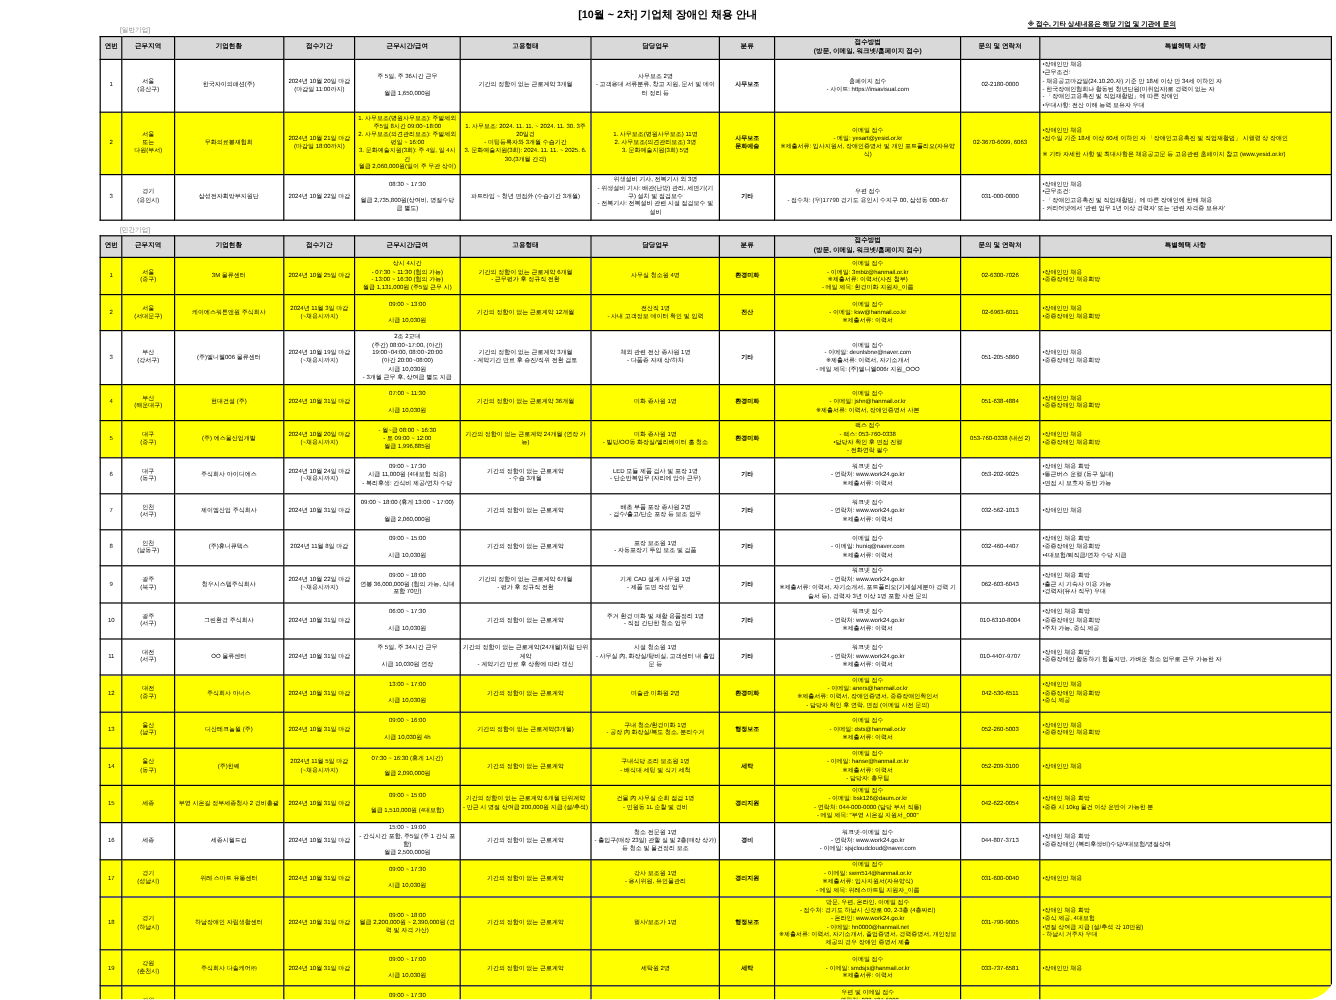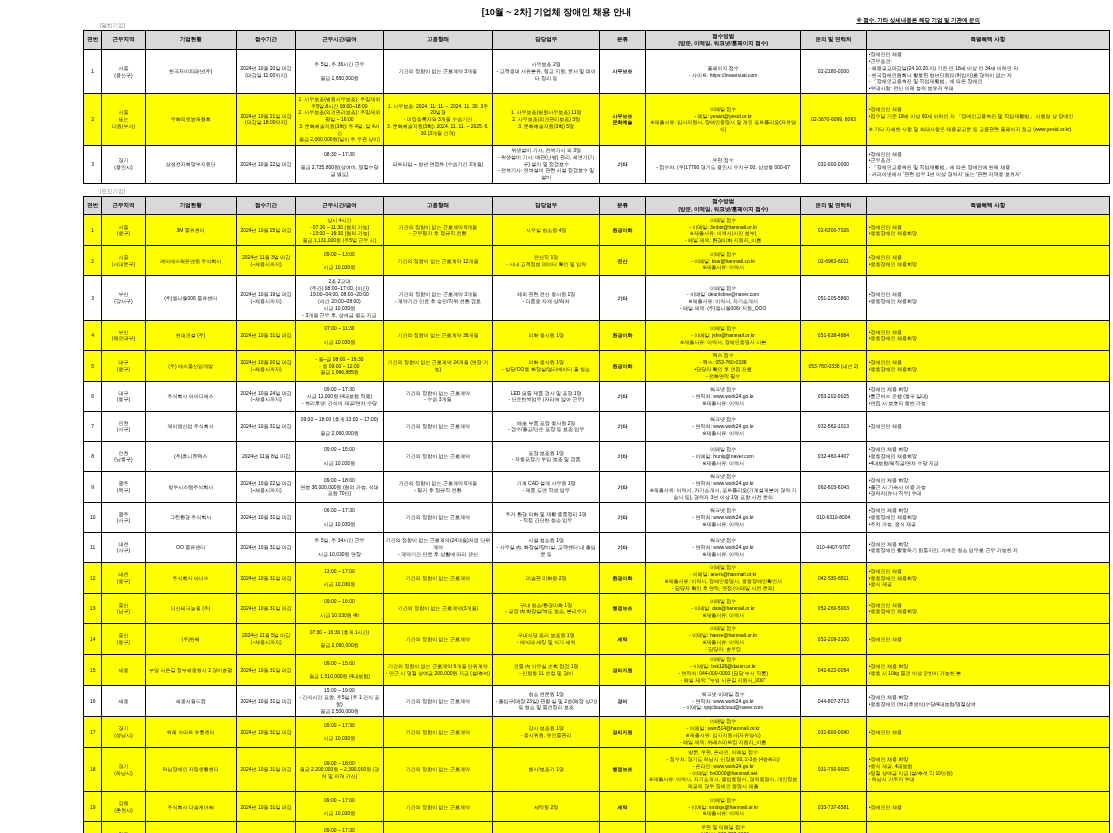--- a/index.html
+++ b/index.html
@@ -1,17 +1,17 @@
 <!DOCTYPE html>
 <html><head>
 <meta charset="utf-8">
 <style>
   html,body{margin:0;padding:0;background:#ffffff;}
   .page{position:relative;width:1113px;height:833px;background:#fff;overflow:hidden;
-        font-family:"Liberation Sans","DejaVu Sans",sans-serif;color:#000;}
+        font-family:"Liberation Sans","DejaVu Sans",sans-serif;color:#000;border-radius:25px;}
   .title{position:absolute;top:6px;left:0;width:100%;text-align:center;
          font-size:9px;font-weight:bold;letter-spacing:0px;}
   .top-note{position:absolute;top:17px;right:133px;font-size:5.5px;font-weight:bold;
             text-decoration:underline;}
   .sec-label{font-size:5.5px;color:#888;margin:2px 0 1px 17px;}
   .sheet{position:absolute;top:20px;left:83px;width:1027px;}
   table{border-collapse:collapse;table-layout:fixed;width:1027px;margin-bottom:4px;}
   th,td{border:1px solid #000;font-size:5px;line-height:1.35;padding:1.5px 2px;
         vertical-align:middle;text-align:center;word-wrap:break-word;overflow:hidden;
         white-space:pre-line;}

